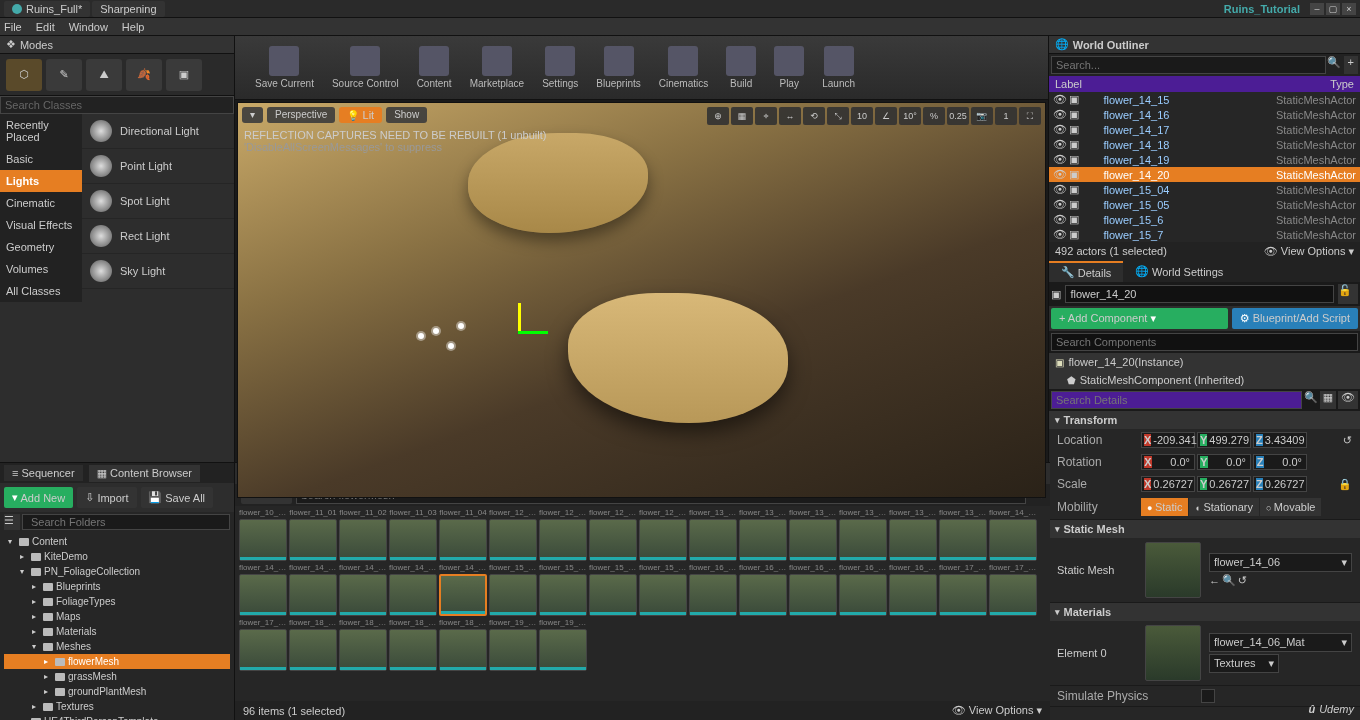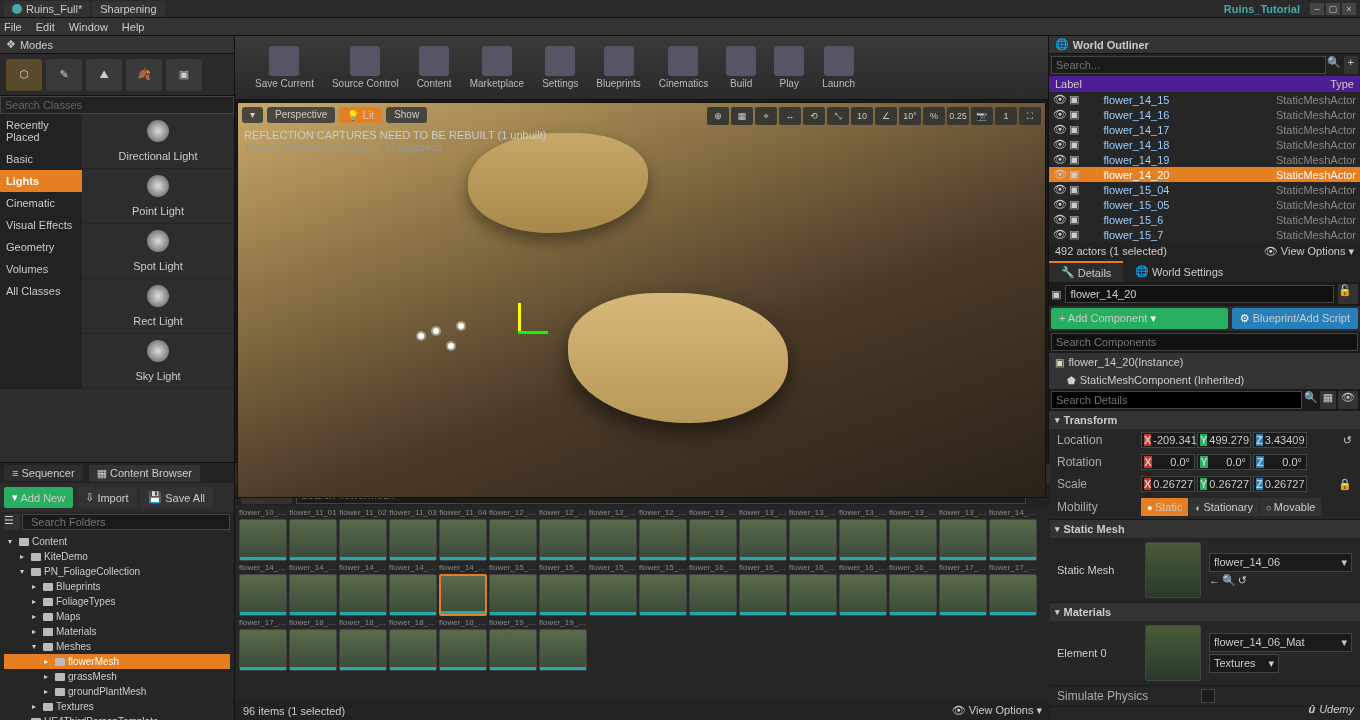--- a/index.html
+++ b/index.html
@@ -20,21 +20,21 @@
 .modes-hdr { height:18px; background:#333; display:flex; align-items:center; padding:0 6px; gap:4px; border-bottom:1px solid #111;}
 .modes-icons { height:42px; background:#2a2a2a; display:flex; align-items:center; gap:4px; padding:0 6px; border-bottom:1px solid #111;}
 .modes-icons .mbtn { width:36px; height:32px; background:#3a3a3a; border-radius:3px; display:flex; align-items:center; justify-content:center; cursor:pointer;}
 .modes-icons .mbtn.sel { background:#5a4a2a; }
 .search { height:18px; background:#222; border:1px solid #444; padding:0 4px; color:#888; display:flex; align-items:center;}
 .cat-block { display:flex; }
 .cat-list { width:82px; background:#222; }
 .cat-list div { padding:5px 6px; cursor:pointer; }
 .cat-list div.sel { background:#e67e22; color:#fff; font-weight:bold;}
 .light-list { flex:1; background:#2d2d2d; }
-.light-list .row { display:flex; align-items:center; gap:8px; padding:6px 8px; border-bottom:1px solid #252525; cursor:pointer;flex-direction:column;}
+.light-list .row { display:flex; align-items:center; gap:8px; padding:6px 8px; border-bottom:1px solid #252525; cursor:pointer;}
 .light-list .row .ico { width:22px; height:22px; background:radial-gradient(circle,#ddd,#555); border-radius:50%; }
 
 .col-mid { flex:1; display:flex; flex-direction:column; }
 .toolbar { height:64px; background:linear-gradient(#3a3a3a,#2a2a2a); display:flex; align-items:center; gap:18px; padding:0 20px; border-bottom:1px solid #111;}
 .toolbar .tbtn { display:flex; flex-direction:column; align-items:center; gap:2px; cursor:pointer; }
 .toolbar .tbtn .ico { width:30px; height:30px; background:#556; border-radius:3px; }
 .toolbar .tbtn .lbl { font-size:10px; color:#bbb; }
 .viewport { flex:1; position:relative; background:linear-gradient(160deg,#c9a968 0%,#8a7244 30%,#4a3a28 60%,#2a2218 100%); border:1px solid #111; margin:2px; overflow:hidden;}
 .vp-tl { position:absolute; top:4px; left:4px; display:flex; gap:4px; }
 .vp-tl .pill { background:rgba(60,60,60,.9); padding:2px 8px; border-radius:3px; cursor:pointer; font-size:10px;}
@@ -72,21 +72,21 @@
 .det-name input { flex:1; background:#111; border:1px solid #444; color:#ccc; padding:2px 4px;}
 .det-lock { width:20px; height:20px; background:#333; }
 .det-btns { display:flex; gap:4px; padding:2px;}
 .btn-green { background:#27ae60; color:#fff; padding:4px 8px; border-radius:2px; cursor:pointer; flex:1;}
 .btn-blue { background:#2980b9; color:#fff; padding:4px 8px; border-radius:2px; cursor:pointer;}
 .comp-search { background:#1a1a1a; padding:2px;}
 .comp-search input { width:100%; background:#111; border:1px solid #444; color:#888; padding:2px 4px;}
 .comp-row { background:#333; padding:3px 6px; font-size:10px; display:flex; align-items:center; gap:4px;}
 .comp-row.instance { color:#ddb;}
 .det-search { background:#1a1a1a; padding:2px; display:flex; gap:2px;}
-.det-search input { flex:1; background:#000000; border:1px solid #444; color:#888; padding:2px 4px;}
+.det-search input { flex:1; background:#4c1d95; border:1px solid #444; color:#888; padding:2px 4px;}
 .det-scroll { flex:1; overflow-y:auto; background:#262626;}
 .sect { border-bottom:1px solid #1a1a1a;}
 .sect-hdr { background:#333; padding:3px 6px; font-weight:bold; display:flex; align-items:center; gap:4px;}
 .sect-hdr::before { content:"▾"; font-size:9px;}
 .prop { display:flex; align-items:center; padding:3px 8px; gap:4px;}
 .prop .lbl { width:80px; color:#aaa; font-size:12px;}
 .xyz { display:flex; gap:2px; flex:1;}
 .xyz .c { display:flex; align-items:center; background:#1a1a1a; border:1px solid #444; padding:0 2px; font-size:9px; width:54px;}
 .xyz .c .t { width:8px; text-align:center; font-weight:bold;}
 .xyz .c.x .t { background:#c0392b;} .xyz .c.y .t{background:#27ae60;} .xyz .c.z .t{background:#2980b9;}

